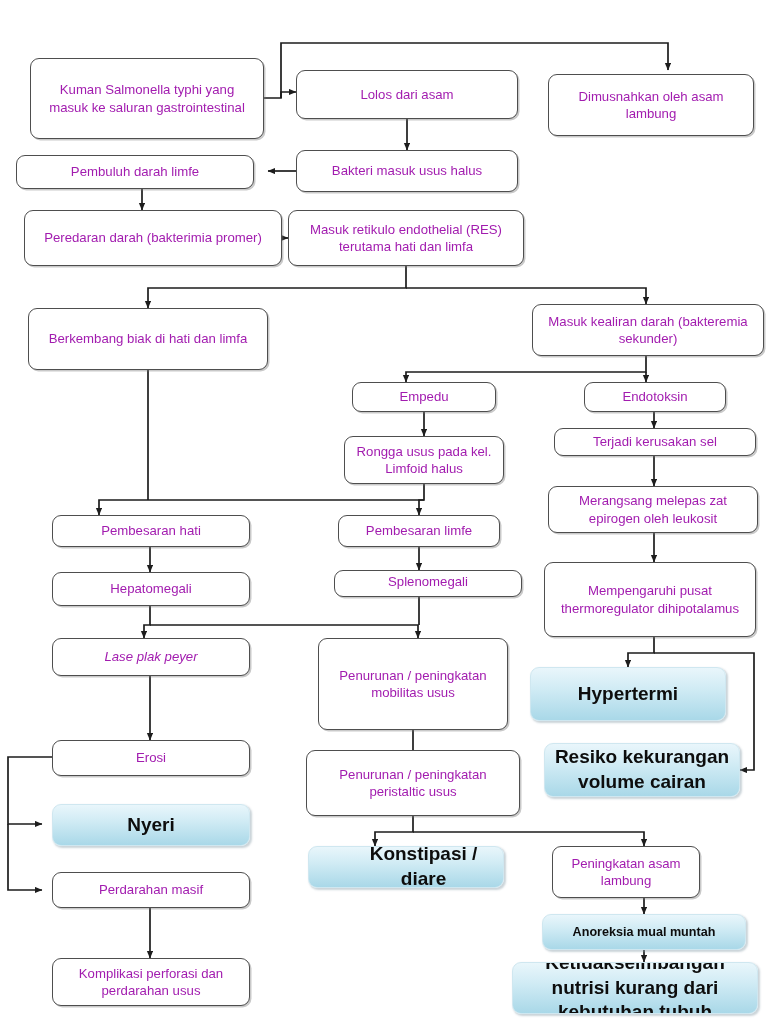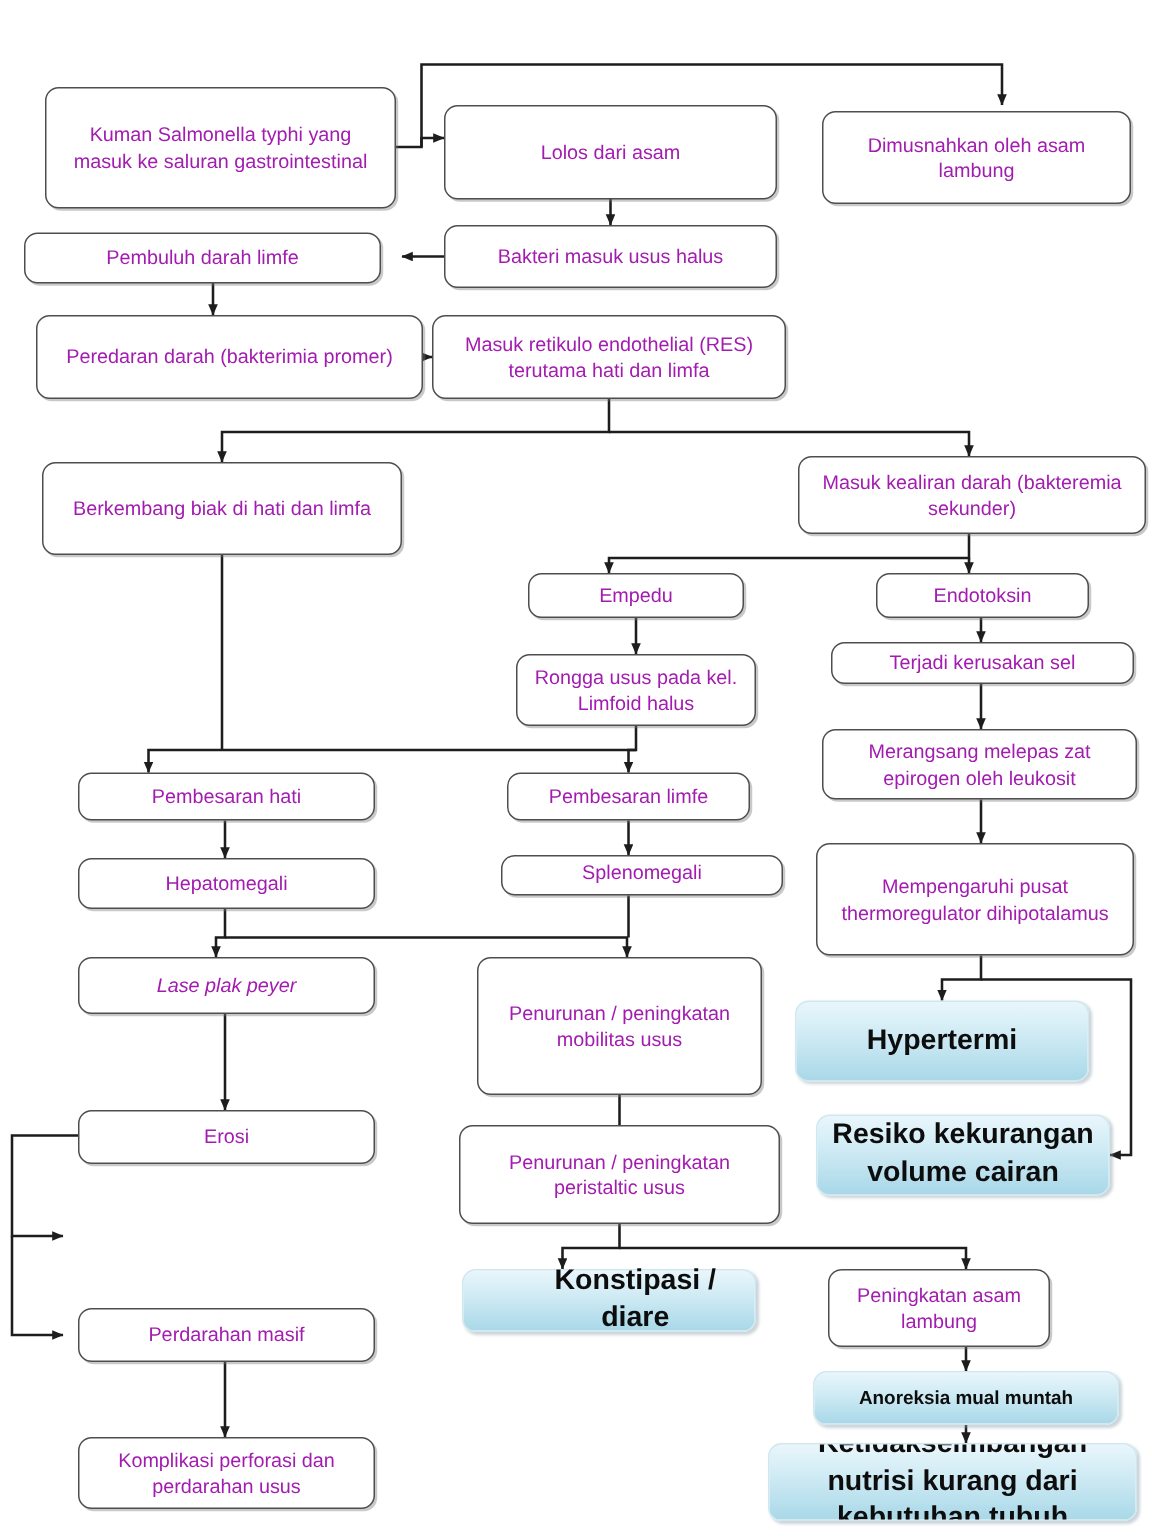--- a/index.html
+++ b/index.html
@@ -119,21 +119,21 @@
       <path d="M150,908 L150,958" marker-end="url(#ah)"></path>
 
       <path d="M644,950 L644,962" marker-end="url(#ah)"></path>
     </g>
   </svg>
 
   <div class="node plain" style="left:30px;top:58px;width:234px;height:81px;">
     <span class="txt">Kuman Salmonella typhi yang masuk ke saluran gastrointestinal</span>
   </div>
 
-  <div class="node plain" style="left:296px;top:70px;width:222px;height:63px;align-items:center;">
+  <div class="node plain" style="left:296px;top:70px;width:222px;height:49px;align-items:center;">
     <span class="txt">Lolos dari asam</span>
   </div>
 
   <div class="node plain" style="left:548px;top:74px;width:206px;height:62px;">
     <span class="txt">Dimusnahkan oleh asam lambung</span>
   </div>
 
   <div class="node plain" style="left:296px;top:150px;width:222px;height:42px;">
     <span class="txt">Bakteri masuk usus halus</span>
   </div>
@@ -215,20 +215,23 @@
   </div>
 
   <div class="node plain" style="left:52px;top:740px;width:198px;height:36px;">
     <span class="txt">Erosi</span>
   </div>
 
   <div class="node hl" style="left:544px;top:743px;width:196px;height:54px;">
     <span class="txt">Resiko kekurangan volume cairan</span>
   </div>
 
+  <div class="node hl" style="left:52px;top:804px;width:198px;height:42px;">
+    <span class="txt">Nyeri</span>
+  </div>
 
   <div class="node hl" style="left:308px;top:846px;width:196px;height:42px;padding-left:43px;">
     <span class="txt">Konstipasi  / diare</span>
   </div>
 
   <div class="node plain" style="left:552px;top:846px;width:148px;height:52px;">
     <span class="txt">Peningkatan asam lambung</span>
   </div>
 
   <div class="node plain" style="left:52px;top:872px;width:198px;height:36px;">

